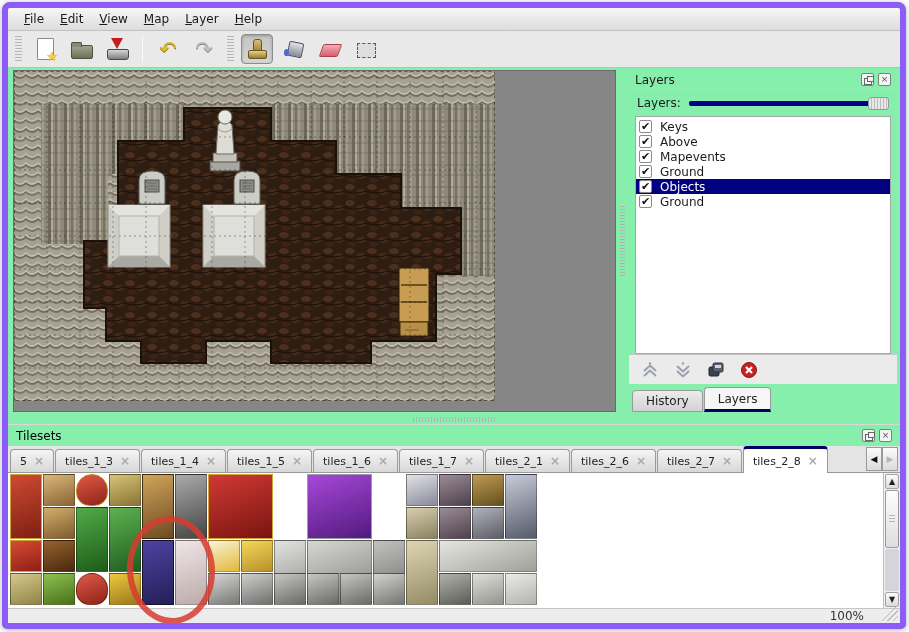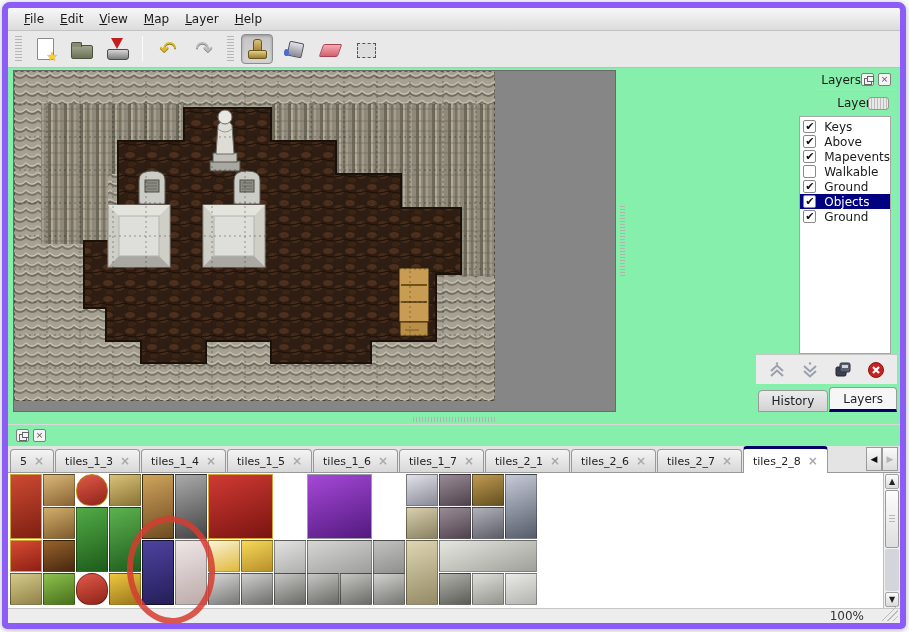--- a/index.html
+++ b/index.html
@@ -53,21 +53,21 @@
     background:#dedede;border:1px dashed #555;}
   
   .main{position:relative;height:346px;flex:none;}
   .map-widget{position:absolute;left:5px;top:2px;width:603px;height:342px;border:1px solid #6a6a6a;
     background:#868686;overflow:hidden;}
   .vsplit{position:absolute;left:609px;top:2px;width:11px;height:342px;display:flex;
     align-items:center;justify-content:center;}
   .grip-v{width:5px;height:70px;background:repeating-linear-gradient(#b2b2b2 0 1px,transparent 1px 3px);}
   
   .layers-panel{position:absolute;left:621px;top:2px;right:3px;height:342px;display:flex;
-    flex-direction:column;font-size:12px;color:#1a1a1a;align-items:flex-end;}
+    flex-direction:column;font-size:12px;color:#1a1a1a;}
   .panel-title{height:20px;display:flex;align-items:center;padding:0 6px;flex:none;
     border-bottom:1px solid #cdcdcd;}
   .panel-title .pt-label{flex:1;}
   .pt-btns{display:flex;gap:4px;}
   .pbtn{width:13px;height:13px;border:1px solid #7e7e7e;border-radius:2px;background:#f4f4f4;
     font-size:9px;line-height:11px;text-align:center;color:#555;position:relative;}
   .pbtn.restore::before{content:"";position:absolute;left:2px;top:4px;width:6px;height:5px;border:1px solid #666;}
   .pbtn.restore::after{content:"";position:absolute;left:5px;top:2px;width:5px;height:4px;border:1px solid #666;background:#f4f4f4;}
   .opacity-row{height:26px;display:flex;align-items:center;gap:8px;padding:0 8px;flex:none;}
   .slider{flex:1;height:15px;position:relative;}
@@ -284,24 +284,20 @@
           </div>
           <div class="layer-row">
             <span class="cb">✔</span>
             <span class="layer-name">Above</span>
           </div>
           <div class="layer-row">
             <span class="cb">✔</span>
             <span class="layer-name">Mapevents</span>
           </div>
           <div class="layer-row">
-            <span class="cb"></span>
-            <span class="layer-name">Walkable</span>
-          </div>
-          <div class="layer-row">
             <span class="cb">✔</span>
             <span class="layer-name">Ground</span>
           </div>
           <div class="layer-row selected">
             <span class="cb">✔</span>
             <span class="layer-name">Objects</span>
           </div>
           <div class="layer-row">
             <span class="cb">✔</span>
             <span class="layer-name">Ground</span>
@@ -334,20 +330,21 @@
         </div>
     </div>
   </div>
 
   <div class="hsplit">
       <div class="grip-h"></div>
     </div>
 
   <div class="tilesets">
     <div class="ts-title">
+      <span class="pt-label">Tilesets</span>
       <span class="pt-btns">
         <span class="pbtn restore"></span>
         <span class="pbtn">×</span>
       </span>
     </div>
     <div class="ts-tabbar" id="tsTabs">
         <div class="tstab">
           <span>5</span>
           <span class="x">×</span>
         </div>

